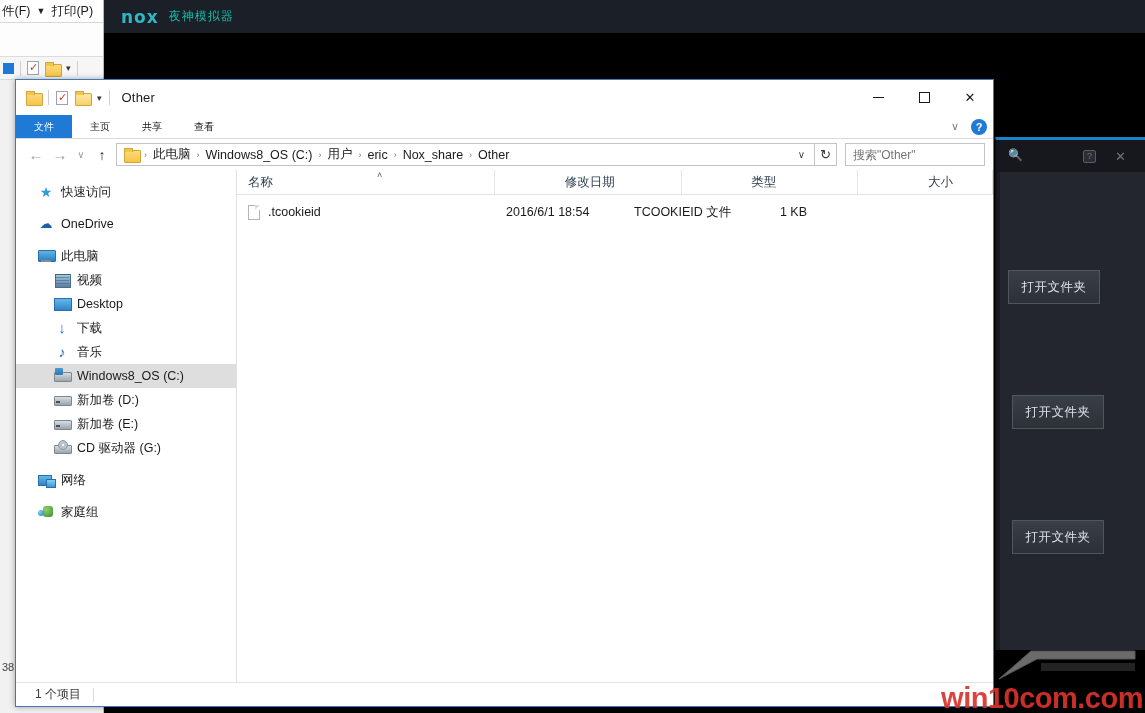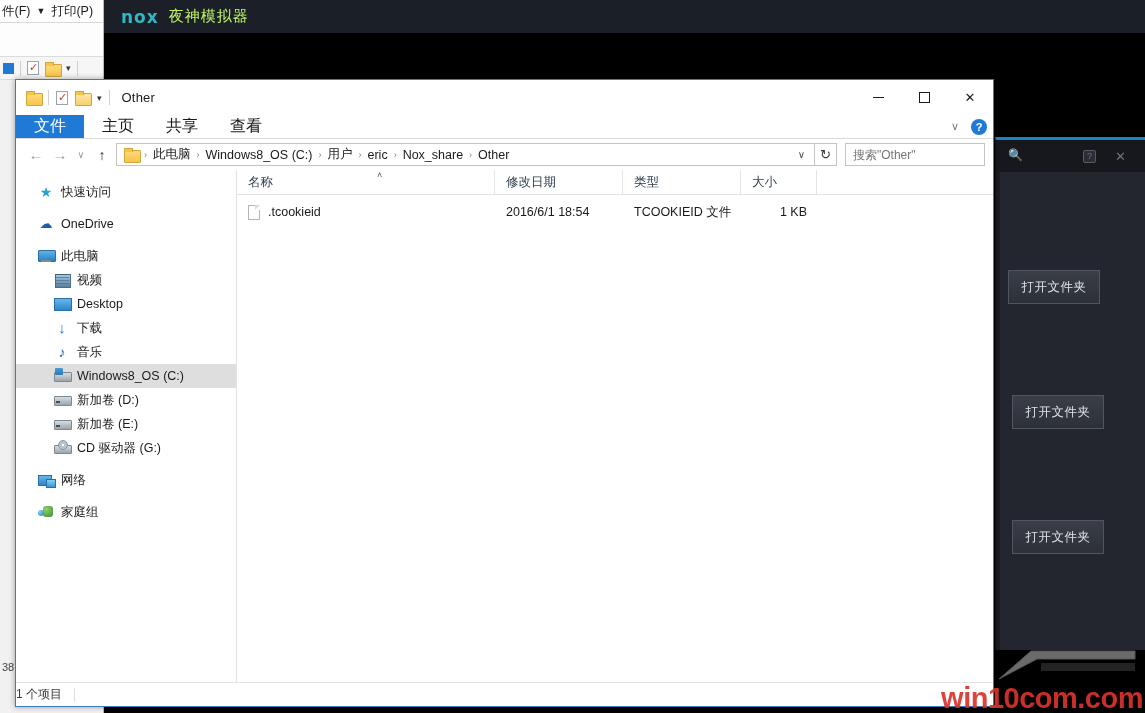--- a/index.html
+++ b/index.html
@@ -48,21 +48,21 @@
   }
   .nox-titlebar{
     position:absolute; left:0; top:0; width:1041px; height:33px;
     background:#1b1f27;
     display:flex; align-items:center; padding-left:17px; gap:10px;
   }
   .nox-logo{
     color:#2fb7c4; font-size:17px; letter-spacing:1px;
     font-family:"DejaVu Sans",sans-serif; font-weight:600;
   }
-  .nox-title-cn{ color:#bef264; font-size:15px; letter-spacing:1px; }
+  .nox-title-cn{ color:#14b8a6; font-size:12px; letter-spacing:1px; }
   .nox-screen{
     position:absolute; left:0; top:33px; width:1041px; height:680px; background:#000;
   }
 
   
   .nox-panel{
     position:absolute; left:995px; top:137px; width:150px; height:513px;
     background:#1d1f26;
     border-top:3px solid #1a84c8;
     border-left:1px solid #0d0f14;
@@ -140,21 +140,21 @@
   }
   .glyph-min{ width:11px; height:1px; background:#1a1a1a; display:block; }
   .glyph-max{ width:11px; height:11px; border:1px solid #1a1a1a; display:block; }
 
   
   .ex-tabs{
     height:23px; display:flex; align-items:stretch; position:relative; flex:none;
     background:#fff;
   }
   .ex-tab{
-    padding:0 16px; display:flex; align-items:center; font-size:16px;
+    padding:0 16px; display:flex; align-items:center; font-size:10px;
     color:#1a1a1a; cursor:pointer;
   }
   .ex-tab.file{
     background:#1e7ad4; color:#fff; padding:0 18px; margin-right:2px;
   }
   .ribbon-right{
     position:absolute; right:6px; top:0; height:23px; display:flex; align-items:center; gap:12px;
   }
   .chev-down{ font-size:11px; color:#7d7d7d; cursor:pointer; }
   .help-btn{
@@ -294,21 +294,21 @@
   }
   .ic-home:after{
     content:"";position:absolute;left:0px;top:6px;width:6px;height:6px;
     background:radial-gradient(circle at 30% 30%,#7fd4f0,#1d7fc0);border-radius:50%;
   }
 
   
   .filearea{ flex:1; display:flex; flex-direction:column; min-width:0; background:#fff; }
   .colhdr{
     height:25px; display:flex; align-items:stretch; border-bottom:1px solid #e2e2e2;
-    background:#fff; position:relative; flex:none;
+    background:#fff; position:relative; flex:none;justify-content:space-between;
   }
   .col{
     display:flex; align-items:center; font-size:12.5px; color:#30404f;
     border-right:1px solid #e5e5e5; padding-left:11px; cursor:pointer; position:relative;
     white-space:nowrap;
   }
   .col.name{ width:258px; }
   .col.date{ width:128px; }
   .col.type{ width:118px; }
   .col.size{ width:76px; }
@@ -326,21 +326,21 @@
   .c-size{ width:76px; text-align:right; padding-right:10px; }
   .file-ico{
     width:12px;height:15px;background:#fff;border:1px solid #b0b6bb;position:relative;flex:none;
   }
   .file-ico:after{
     content:"";position:absolute;right:-1px;top:-1px;border-width:0 0 5px 5px;
     border-style:solid;border-color:transparent transparent #fff #d8dcdf;
   }
   .statusbar{
     height:24px; border-top:1px solid #e2e2e2; display:flex; align-items:center;
-    padding-left:0; font-size:12px; color:#3b3b3b; background:#fff; flex:none;
+    padding-left:19px; font-size:12px; color:#3b3b3b; background:#fff; flex:none;
   }
   .sb-sep{ width:1px; height:14px; background:#dcdcdc; margin-left:12px; }
 
   
   .watermark{
     position:absolute; right:2px; bottom:-2px; pointer-events:none;
     font-size:29px; font-weight:bold; color:#d8342c;
     font-family:"Liberation Sans",sans-serif; letter-spacing:-.5px;
     opacity:.92;
   }

